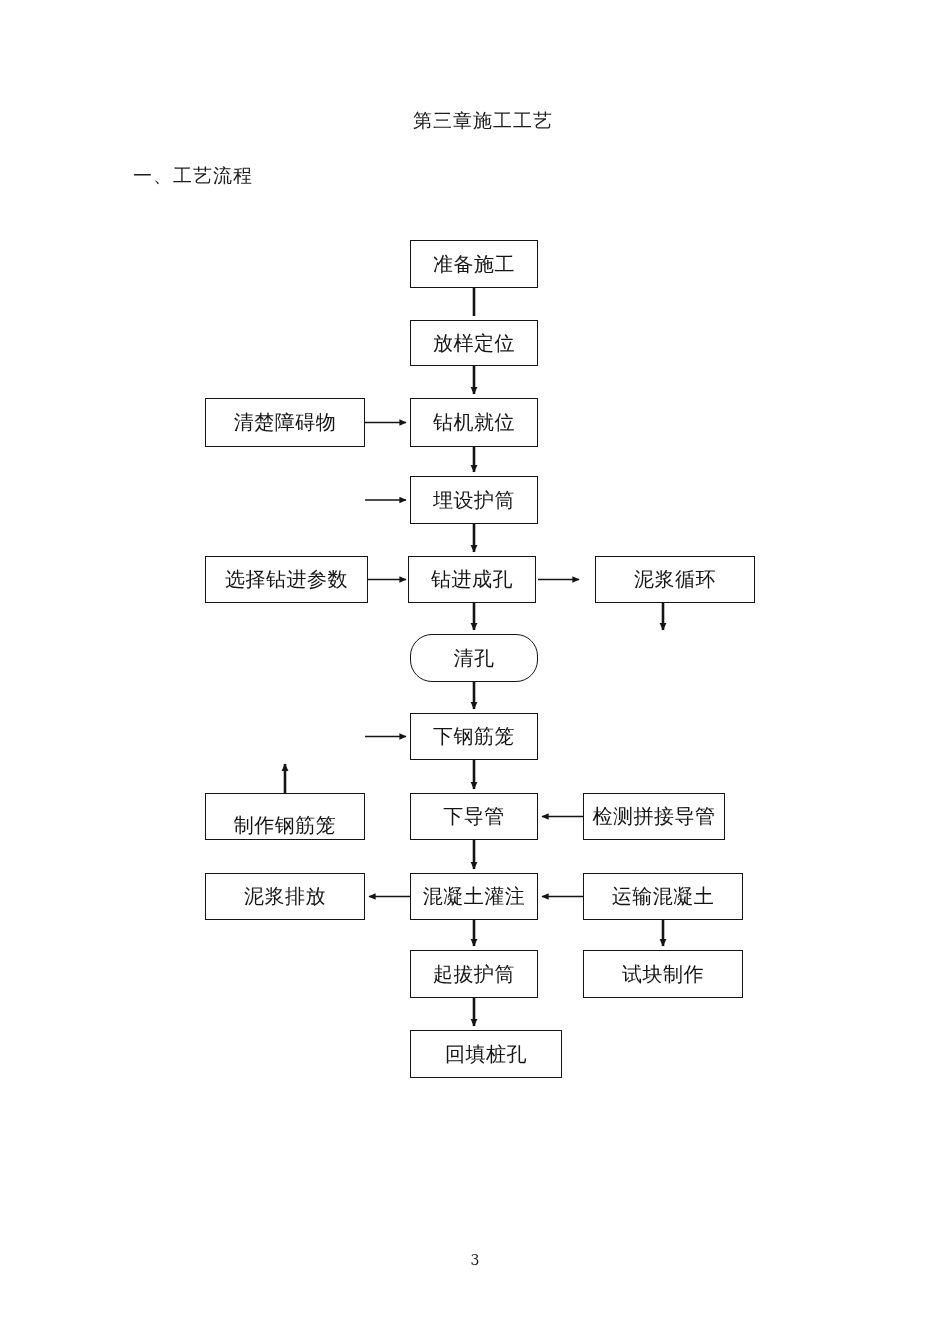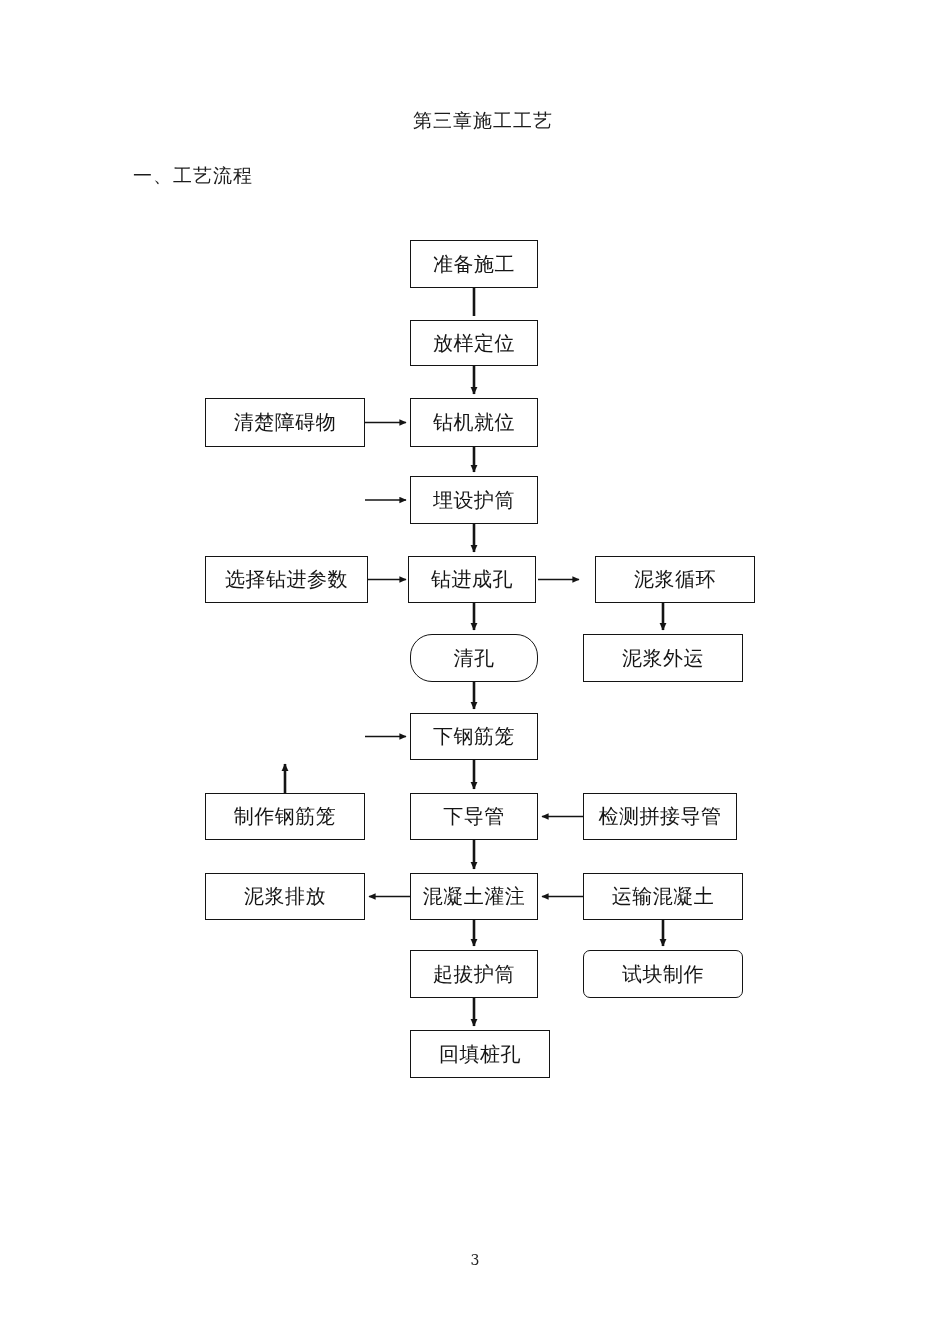--- a/index.html
+++ b/index.html
@@ -139,27 +139,26 @@
     </svg>
   <div class="node heavy" style="left: 410px; top: 320px; width: 128px; height: 46px;"><span>放样定位</span></div>
       <div class="node heavy" style="left: 410px; top: 240px; width: 128px; height: 48px;"><span>准备施工</span></div>
       <div class="node heavy" style="left: 205px; top: 398px; width: 160px; height: 49px;"><span>清楚障碍物</span></div>
       <div class="node heavy" style="left: 410px; top: 398px; width: 128px; height: 49px;"><span>钻机就位</span></div>
       <div class="node heavy" style="left: 410px; top: 476px; width: 128px; height: 48px;"><span>埋设护筒</span></div>
       <div class="node heavy" style="left: 205px; top: 556px; width: 163px; height: 47px;"><span>选择钻进参数</span></div>
       <div class="node heavy" style="left: 408px; top: 556px; width: 128px; height: 47px;"><span>钻进成孔</span></div>
       <div class="node heavy" style="left: 583px; top: 556px; width: 160px; height: 47px; margin-left: 12px;"><span>泥浆循环</span></div>
       <div class="node heavy" style="left: 410px; top: 634px; width: 128px; height: 48px; border-radius: 22px;"><span>清孔</span></div>
-      <div class="node heavy" style="left: 583px; top: 634px; width: 160px; height: 48px;"><span>泥浆外运</span></div>
       <div class="node heavy" style="left: 410px; top: 713px; width: 128px; height: 47px;"><span>下钢筋笼</span></div>
-      <div class="node heavy" style="left: 205px; top: 793px; width: 160px; height: 47px;"><span>制作钢筋笼</span></div>
+      <div class="node heavy" style="left: 205px; top: 793px; width: 160px; height: 47px; align-items: flex-end;"><span>制作钢筋笼</span></div>
       <div class="node heavy" style="left: 410px; top: 793px; width: 128px; height: 47px;"><span>下导管</span></div>
-      <div class="node heavy" style="left: 583px; top: 793px; width: 154px; height: 47px;"><span>检测拼接导管</span></div>
+      <div class="node heavy" style="left: 583px; top: 793px; width: 142px; height: 47px;"><span>检测拼接导管</span></div>
       <div class="node heavy" style="left: 205px; top: 873px; width: 160px; height: 47px;"><span>泥浆排放</span></div>
       <div class="node heavy" style="left: 410px; top: 873px; width: 128px; height: 47px;"><span>混凝土灌注</span></div>
       <div class="node heavy" style="left: 583px; top: 873px; width: 160px; height: 47px;"><span>运输混凝土</span></div>
       <div class="node heavy" style="left: 410px; top: 950px; width: 128px; height: 48px;"><span>起拔护筒</span></div>
-      <div class="node heavy" style="left: 583px; top: 950px; width: 160px; height: 48px; border-radius: 7px;"><span>试块制作</span></div>
-      <div class="node heavy" style="left: 410px; top: 1030px; width: 140px; height: 48px;"><span>回填桩孔</span></div>
+      <div class="node heavy" style="left: 583px; top: 950px; width: 160px; height: 48px;"><span>试块制作</span></div>
+      <div class="node heavy" style="left: 410px; top: 1030px; width: 152px; height: 48px;"><span>回填桩孔</span></div>
     </div>
 
   <div class="page-number">3</div>
 </div>
 
 </body></html>

